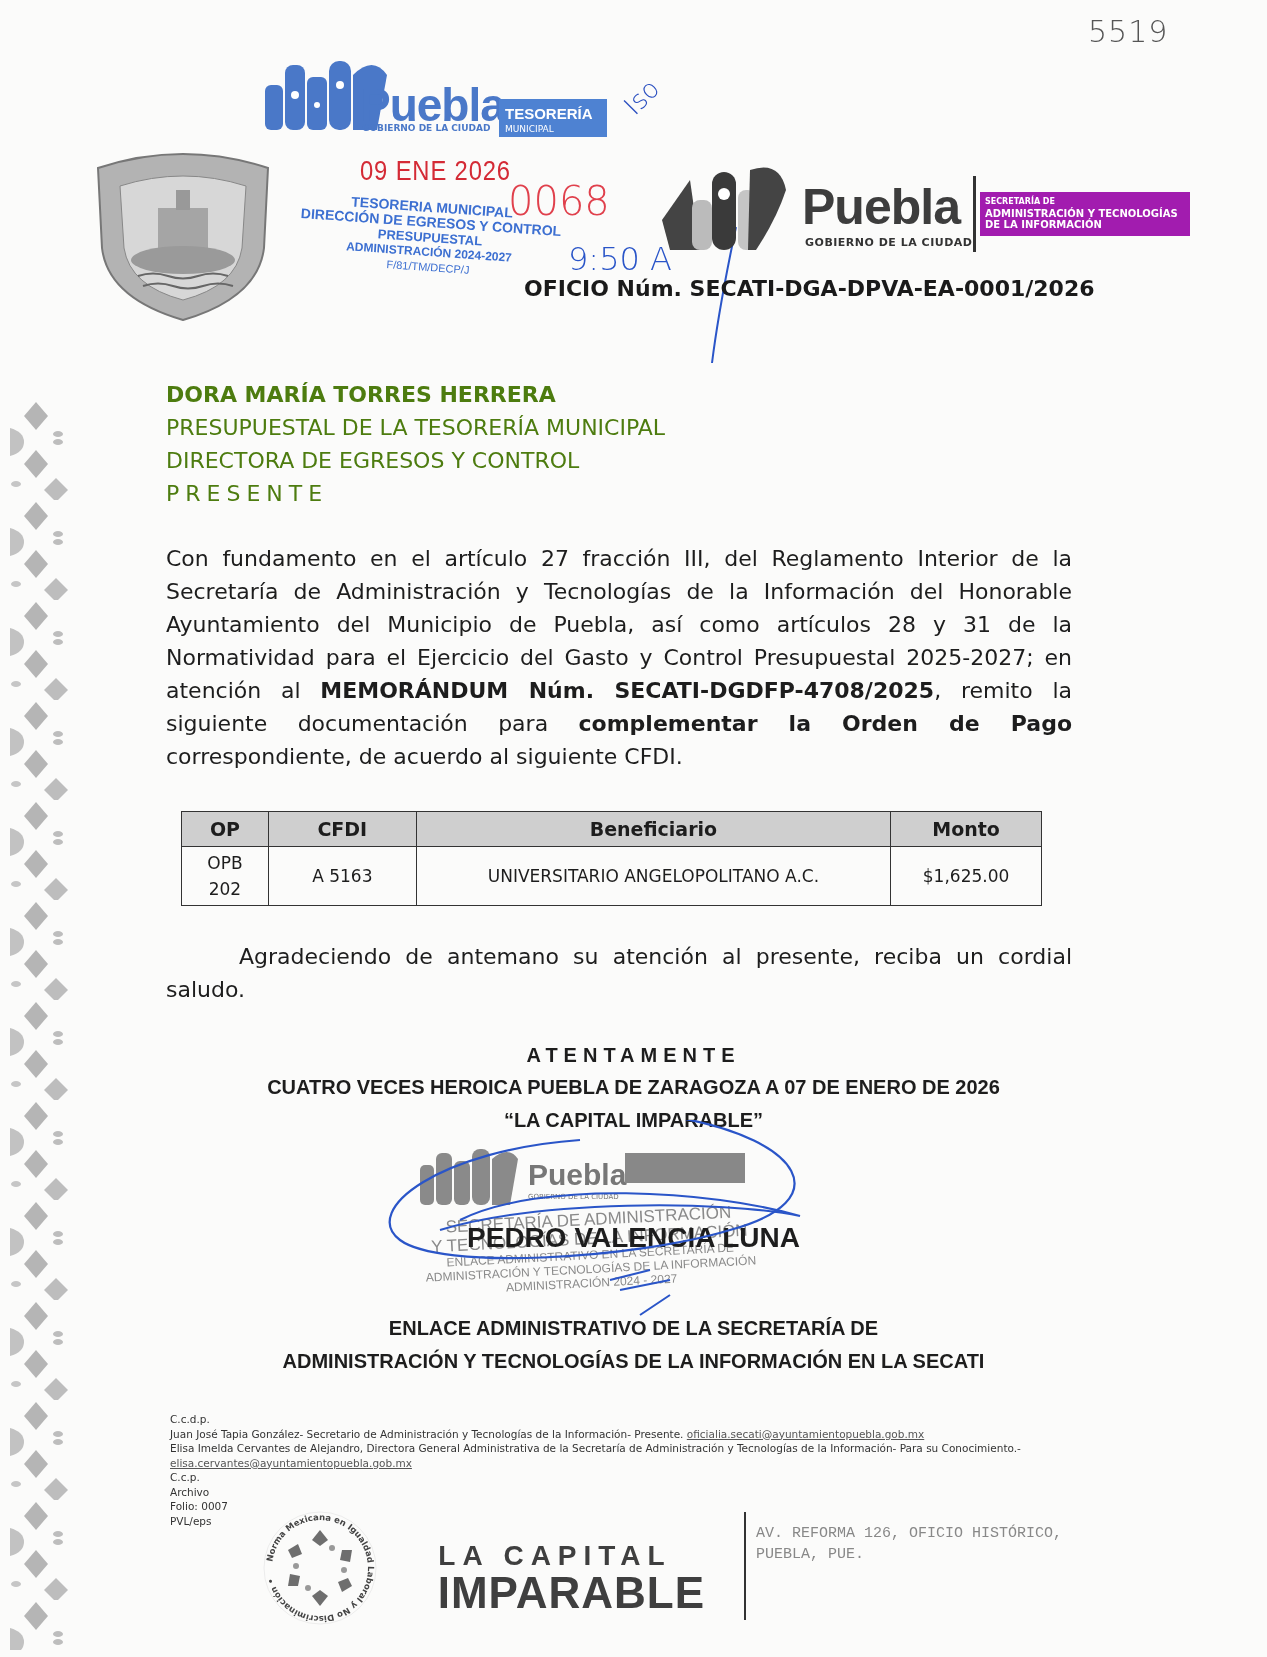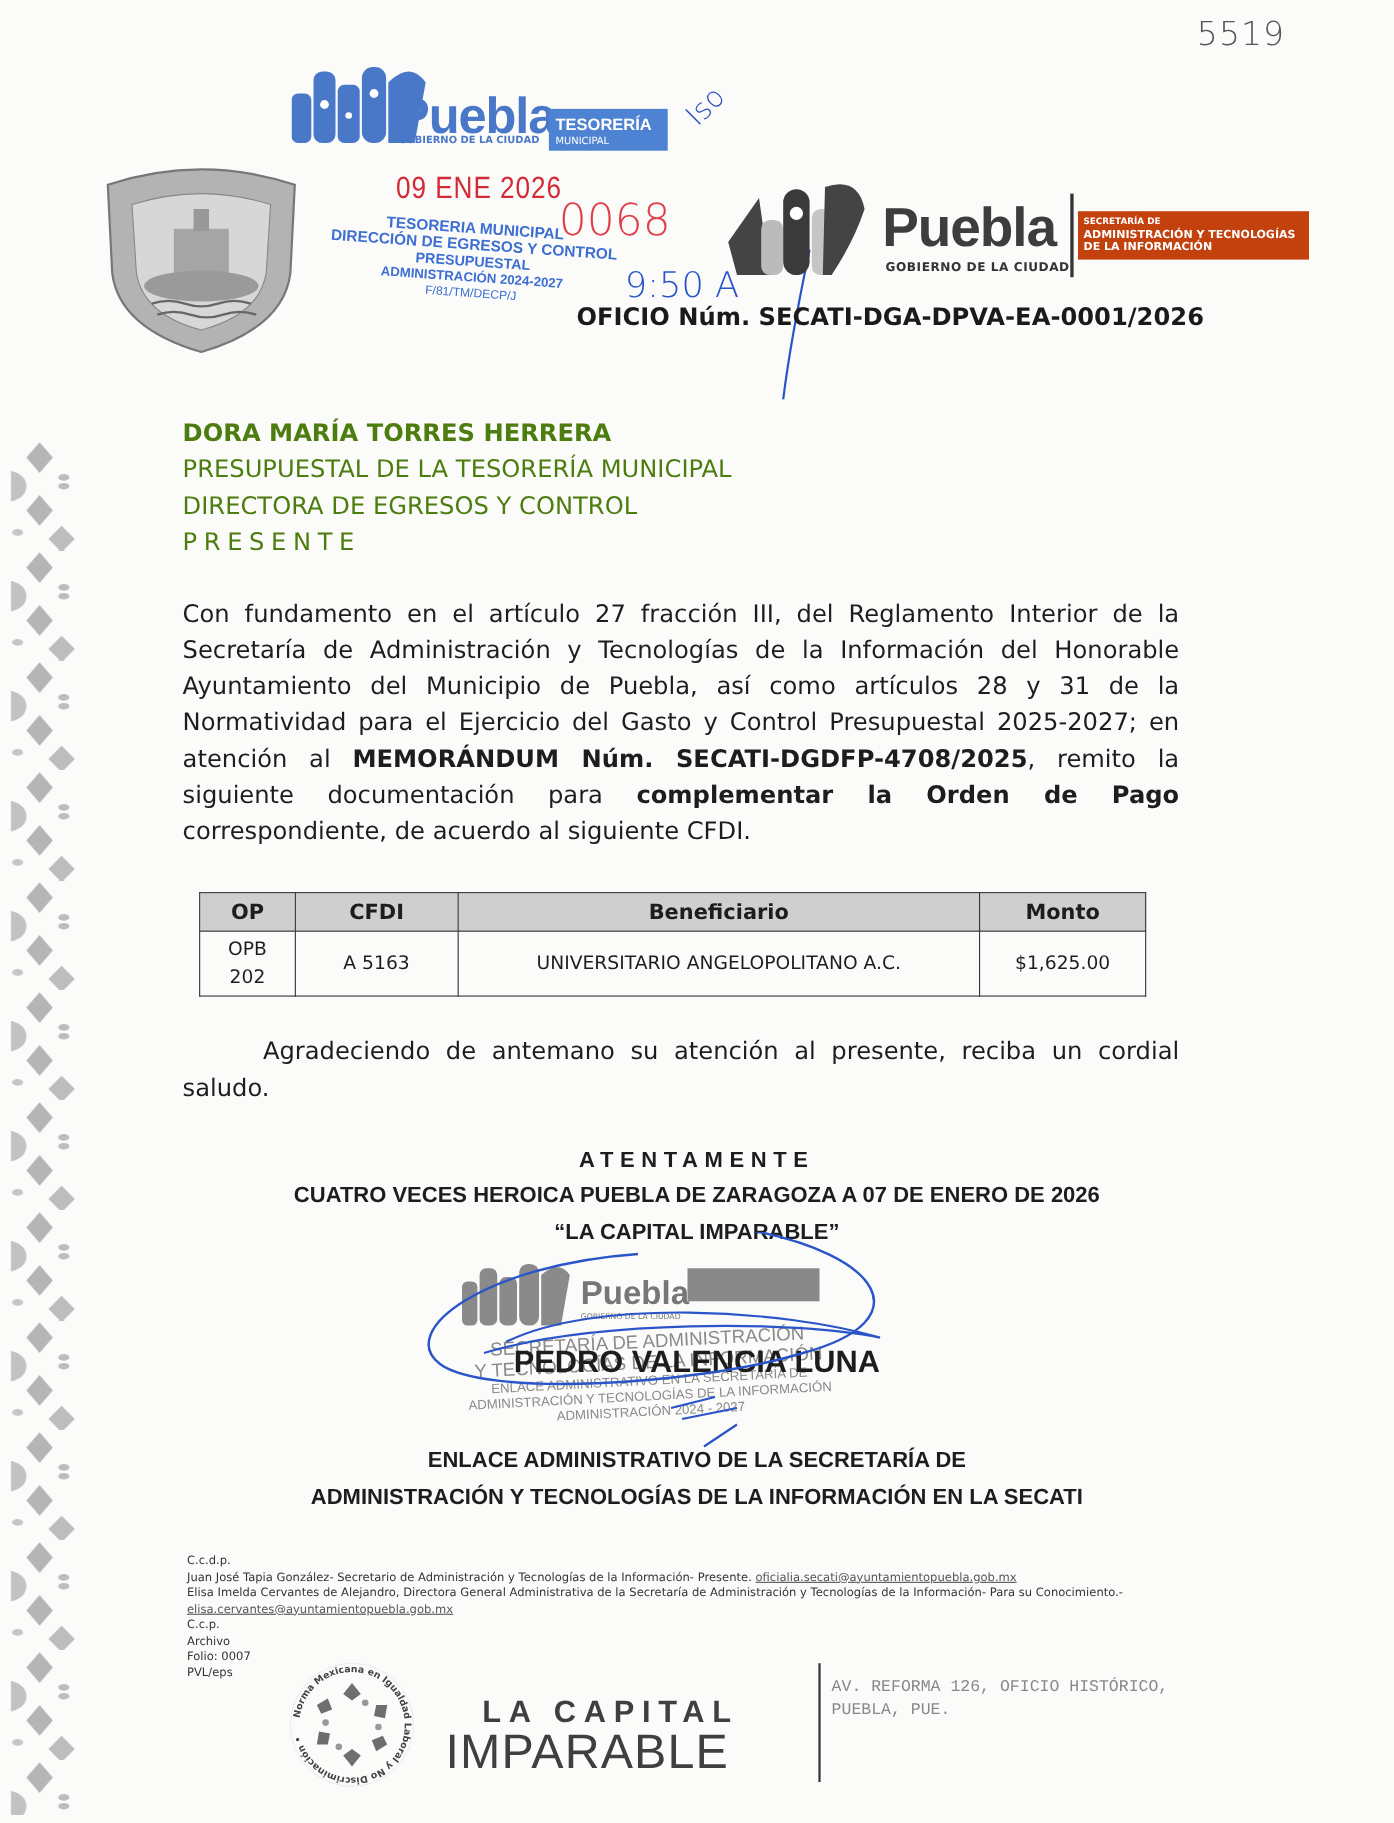--- a/index.html
+++ b/index.html
@@ -33,21 +33,21 @@
   .recv-num { left: 508px; top: 178px; font-size: 40px; color: #e0404c; font-weight: 300; }
   .recv-time { left: 568px; top: 240px; font-size: 32px; color: #2a55c8; font-weight: 300; }
   .blue-line { left: 700px; top: 225px; width: 40px; height: 140px; }
   
   .shield { left: 88px; top: 148px; width: 190px; height: 175px; }
   
   .sec-icon { left: 660px; top: 160px; width: 130px; height: 95px; }
   .sec-puebla { left: 802px; top: 178px; font-size: 50px; font-weight: bold; color: #3d3d3d; font-family: "Liberation Sans", sans-serif; letter-spacing: -1px; }
   .sec-gob { left: 805px; top: 236px; font-size: 11px; font-weight: bold; color: #333; letter-spacing: 0.5px; }
   .sec-sep { left: 973px; top: 176px; width: 3px; height: 76px; background: #333; }
-  .sec-box { left: 980px; top: 192px; width: 210px; height: 44px; background: #c2410c; color: #fff; }
+  .sec-box { left: 980px; top: 192px; width: 210px; height: 44px; background: #a21caf; color: #fff; }
   .sec-box .l1 { position: absolute; left: 5px; top: 5px; font-size: 8px; font-weight: bold; }
   .sec-box .l2 { position: absolute; left: 5px; top: 16px; font-size: 10px; font-weight: bold; line-height: 11px; }
   .oficio { left: 524px; top: 276px; font-size: 22px; font-weight: bold; color: #1a1a1a; }
   
   .recipient { left: 166px; top: 378px; font-size: 22px; line-height: 33px; color: #4d7c0f; }
   .recipient .name { font-weight: bold; }
   .recipient .presente { letter-spacing: 6px; }
   
   .body-text { left: 166px; top: 542px; width: 906px; font-size: 22px; line-height: 33px; text-align: justify; text-align-last: left; }
   .body-text b { font-weight: bold; }
@@ -70,21 +70,21 @@
   .sig-svg { left: 380px; top: 1120px; width: 440px; height: 200px; }
   
   .cc { left: 170px; top: 1412px; font-size: 10.5px; line-height: 14.5px; color: #333; }
   .cc .row { display: flex; flex-direction: column; }
   .cc .lbl { width: 48px; }
   .cc .link { text-decoration: underline; color: #555; }
   
   .norma { left: 260px; top: 1508px; width: 120px; height: 120px; }
   .capital { left: 405px; top: 1540px; width: 300px; color: #3f3f3f; font-family: "Liberation Sans", sans-serif; }
   .capital .la { font-size: 28px; font-weight: bold; letter-spacing: 7px; text-align: center; }
-  .capital .imp { font-size: 44px; font-weight: normal; text-align: left; line-height: 42px; letter-spacing: 1px; }
+  .capital .imp { font-size: 44px; font-weight: bold; text-align: right; line-height: 42px; letter-spacing: 1px; }
   .foot-sep { left: 744px; top: 1512px; width: 2px; height: 108px; background: #333; }
   .address { left: 756px; top: 1523px; font-family: "Liberation Mono", monospace; font-size: 15px; color: #888; line-height: 21px; }
 </style>
 </head>
 <body>
 
 <svg class="abs border-pattern" viewBox="0 0 60 1250">
   <defs>
     <pattern id="bp" width="60" height="100" patternUnits="userSpaceOnUse">
       <polygon points="28,2 40,16 28,30 16,16" fill="#b5b5b5"></polygon>

